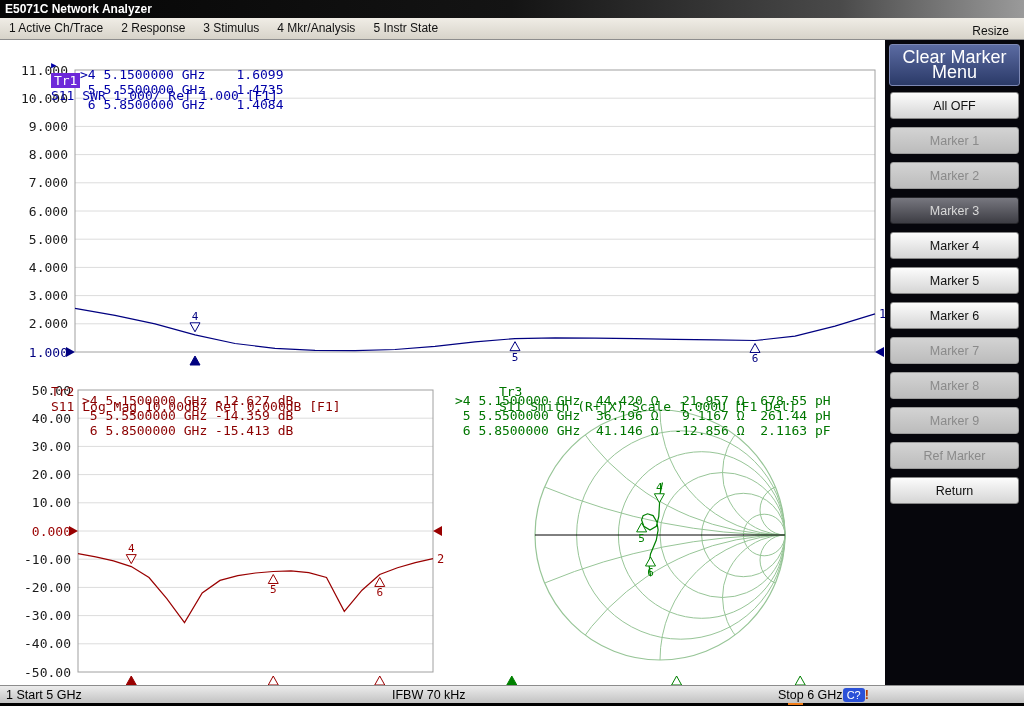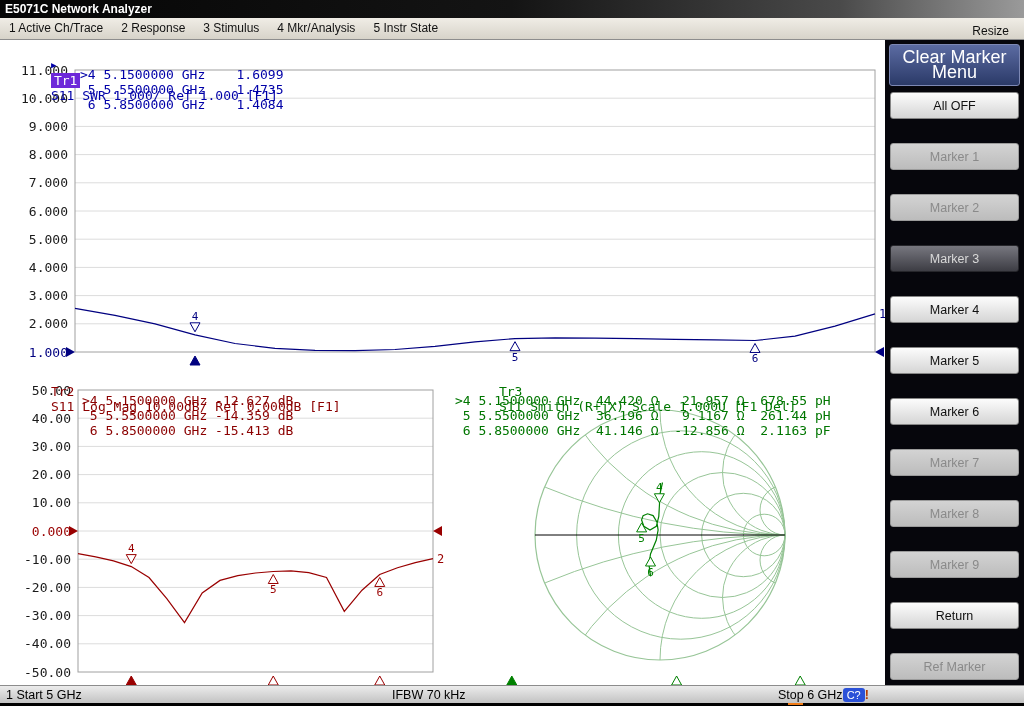--- a/index.html
+++ b/index.html
@@ -28,21 +28,21 @@
   .readout{position:absolute;font-family:"DejaVu Sans Mono",monospace;font-size:13px;line-height:15px;white-space:pre;}
   #readout-tr1{left:80px;top:27px;}
   #readout-tr2{left:82px;top:353px;}
   #readout-tr3{left:455px;top:353px;}
   
   #sidebar{position:absolute;left:885px;top:40px;width:139px;height:645px;background:#06060c;
     padding-top:4px;box-sizing:border-box;}
   .sk-header{margin:0 4px 6px 4px;height:40px;border-radius:3px;border:1px solid #7d88b4;
     background:linear-gradient(#5b6ba2,#2b3a68);color:#fff;font-size:18px;text-align:center;
     display:flex;flex-direction:column;justify-content:center;line-height:15px;}
-  .sk-btn{margin:0 5px 24px 5px;height:27px;border-radius:3px;text-align:center;line-height:27px;
+  .sk-btn{margin:0 5px 8px 5px;height:27px;border-radius:3px;text-align:center;line-height:27px;
     font-size:12.5px;box-sizing:border-box;cursor:default;}
   .sk-btn.normal{background:linear-gradient(#fcfcfc,#d5d5d5);border:1px solid #858585;color:#101010;}
   .sk-btn.disabled{background:linear-gradient(#d3d3d3,#bcbcbc);border:1px solid #9b9b9b;color:#8a8a8a;}
   .sk-btn.selected{background:linear-gradient(#77777f,#3d3d44);border:1px solid #26262b;color:#d9d9d9;}
   
   #statusbar{position:absolute;left:0;top:685px;width:1024px;height:18px;
     background:linear-gradient(#ececec,#c2c2c2);border-top:1px solid #8c8c8c;
     font-size:12.5px;color:#000;box-sizing:border-box;}
   #sb-start{position:absolute;left:6px;top:2px;}
   #sb-ifbw{position:absolute;left:392px;top:2px;}
@@ -205,22 +205,22 @@
         <div class="sk-btn normal">All OFF</div>
         <div class="sk-btn disabled">Marker 1</div>
         <div class="sk-btn disabled">Marker 2</div>
         <div class="sk-btn selected">Marker 3</div>
         <div class="sk-btn normal">Marker 4</div>
         <div class="sk-btn normal">Marker 5</div>
         <div class="sk-btn normal">Marker 6</div>
         <div class="sk-btn disabled">Marker 7</div>
         <div class="sk-btn disabled">Marker 8</div>
         <div class="sk-btn disabled">Marker 9</div>
+        <div class="sk-btn disabled">Ref Marker</div>
         <div class="sk-btn normal">Return</div>
-        <div class="sk-btn disabled">Ref Marker</div>
       </div>
   </div>
 
   <div id="statusbar">
     <span id="sb-start">1 Start 5 GHz</span>
     <span id="sb-ifbw">IFBW 70 kHz</span>
     <span id="sb-right">
       <span>Stop 6 GHz</span>
       <span id="sb-badge">C?</span>
       <span id="sb-alert">!</span>

